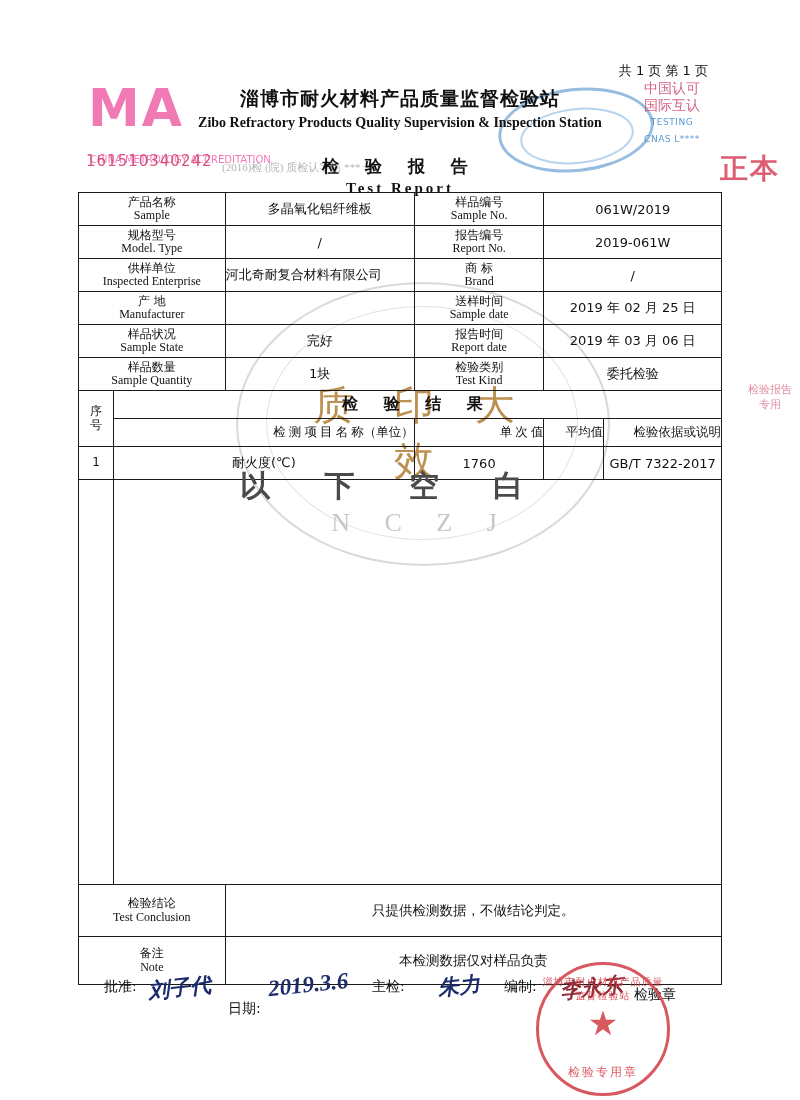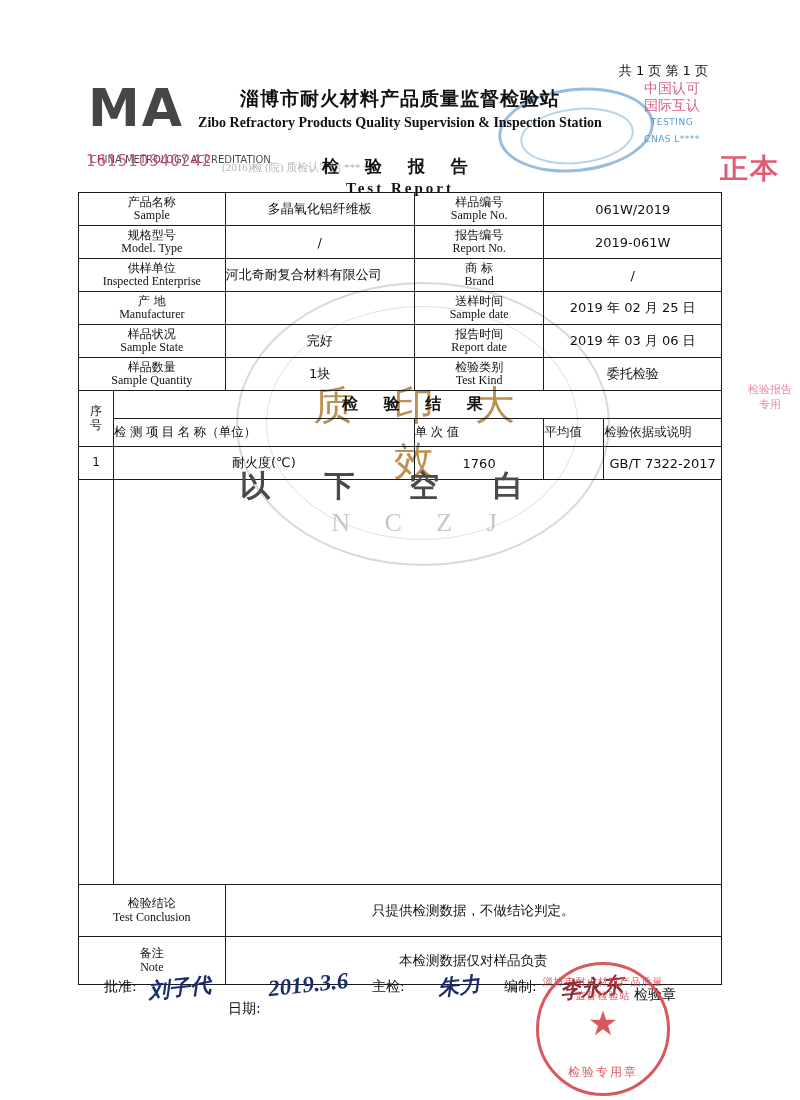--- a/index.html
+++ b/index.html
@@ -24,21 +24,21 @@
 
   
   .stamp {
     position: absolute;
     pointer-events: none;
   }
 
   .ma-logo {
     left: 88px; top: 78px;
     width: 130px; height: 62px;
-    color: #000000;
+    color: #ec4899;
     font-family: "DejaVu Sans", sans-serif;
     font-weight: bold;
     font-size: 52px;
     letter-spacing: 2px;
     line-height: 60px;
     opacity: .72;
   }
   .ma-logo .ma-sub {
     position: absolute;
     left: 2px; top: 52px;
@@ -246,23 +246,23 @@
     height: 27px;
   }
   .seq {
     text-align: center;
     font-size: 12px;
     font-family: "DejaVu Sans", sans-serif;
     line-height: 1.15;
     width: 34px;
   }
   .colhdr {
-    text-align: left;
+    text-align: right;
     font-size: 12.5px;
-    font-family: Liberation Sans, sans-serif;
+    font-family: Liberation Serif, serif;
     height: 27px;
   }
   .blankbody { height: 405px; }
   .concl-row { height: 52px; }
   .note-row { height: 48px; }
   .concl-val {
     text-align: center;
     font-size: 13.5px;
     font-family: "DejaVu Sans", sans-serif;
   }

